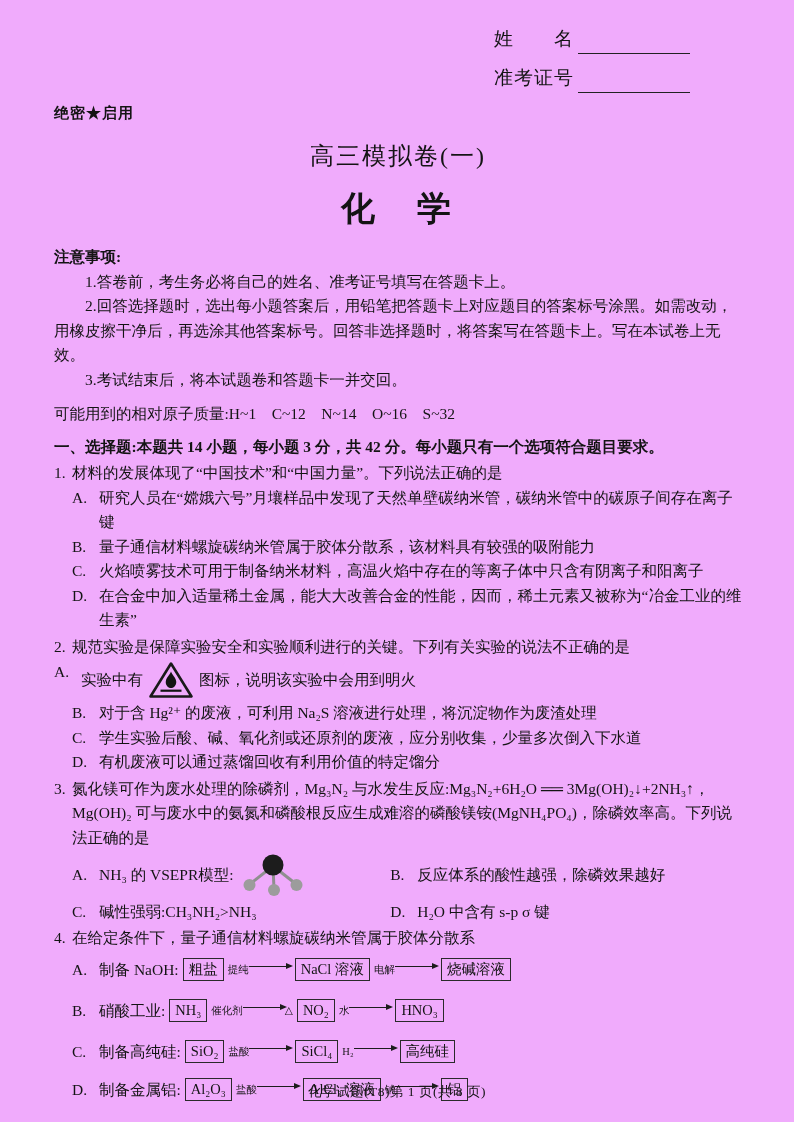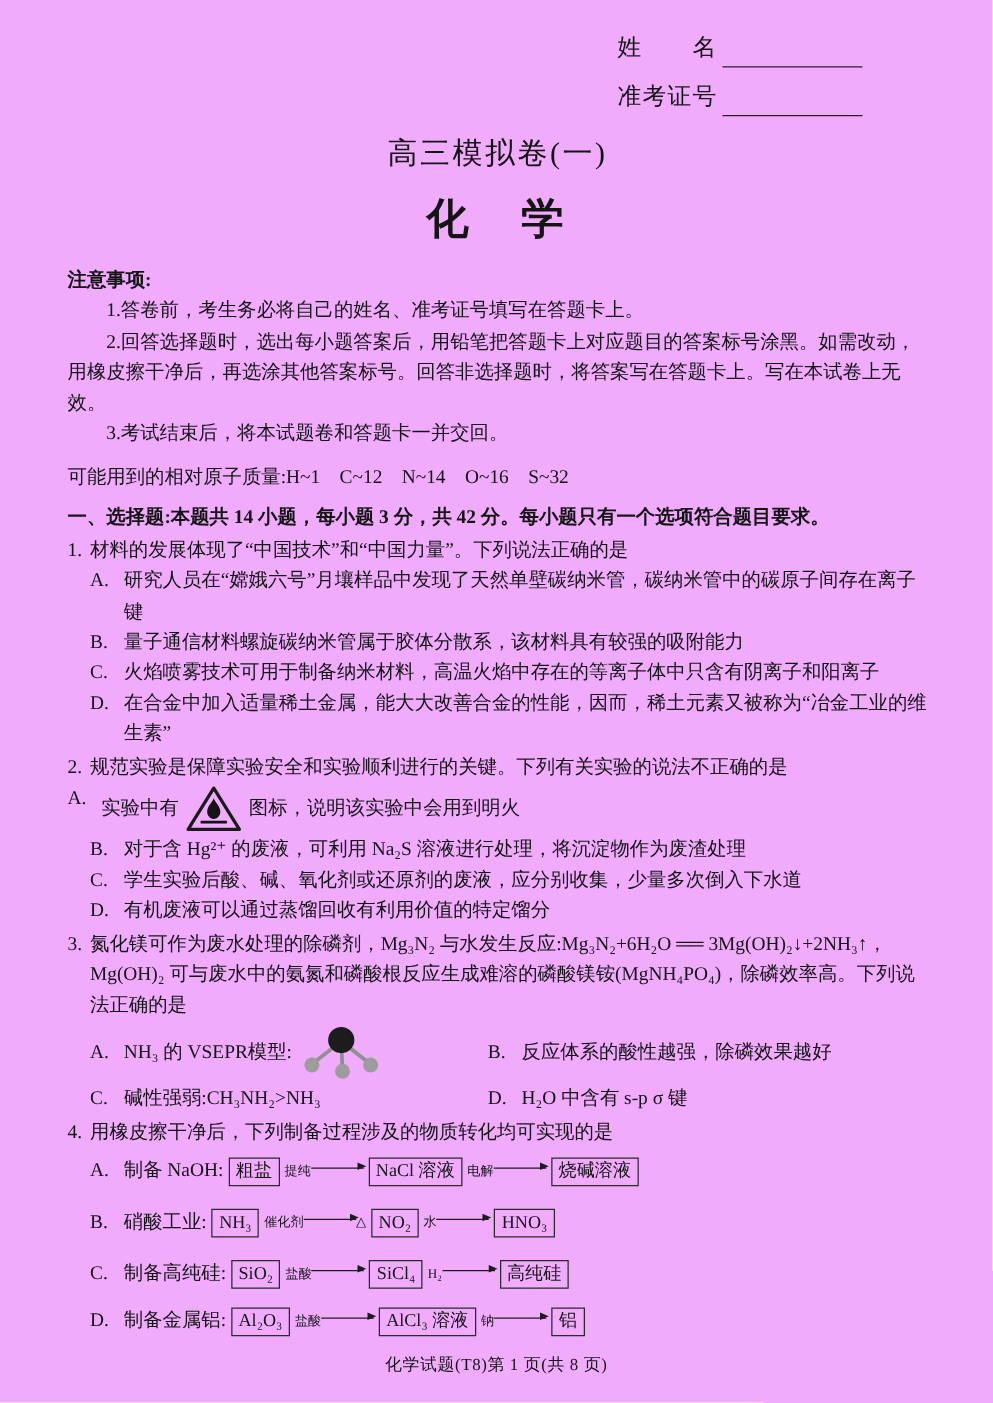--- a/index.html
+++ b/index.html
@@ -84,20 +84,21 @@
     <div class="field-row">
       <span class="field-label">姓　　名</span>
       <span class="field-line"></span>
     </div>
     <div class="field-row">
       <span class="field-label">准考证号</span>
       <span class="field-line"></span>
     </div>
   </div>
 
+  <div class="secrecy">绝密★启用</div>
 
   <div class="title">高三模拟卷(一)</div>
   <div class="subject">化　学</div>
 
   <div class="notice">
     <div class="notice-head">注意事项:</div>
     <p class="notice-item">1.答卷前，考生务必将自己的姓名、准考证号填写在答题卡上。</p>
     <p class="notice-item">2.回答选择题时，选出每小题答案后，用铅笔把答题卡上对应题目的答案标号涂黑。如需改动，用橡皮擦干净后，再选涂其他答案标号。回答非选择题时，将答案写在答题卡上。写在本试卷上无效。</p>
     <p class="notice-item">3.考试结束后，将本试题卷和答题卡一并交回。</p>
   </div>
@@ -192,21 +193,21 @@
       <div class="q3-cell">
         <span class="letter">D.</span>
         <span class="text">H₂O 中含有 s-p σ 键</span>
       </div>
     </div>
   </div>
 
   <div class="question">
     <div class="stem">
       <span class="num">4.</span>
-      <span class="text">用橡皮擦干净后，下列制备过程涉及的物质转化均可实现的是</span>
+      <span class="text">在给定条件下，量子通信材料螺旋碳纳米管属于胶体分散系</span>
     </div>
 
     <div class="flow-row">
       <span class="letter">A.</span>
       <span class="fname">制备 NaOH:</span>
       <span class="fbox">粗盐</span>
       <span class="farrow">
         <span class="alabel">提纯</span>
         <span class="shaft"></span>
         <span class="blabel"></span>

